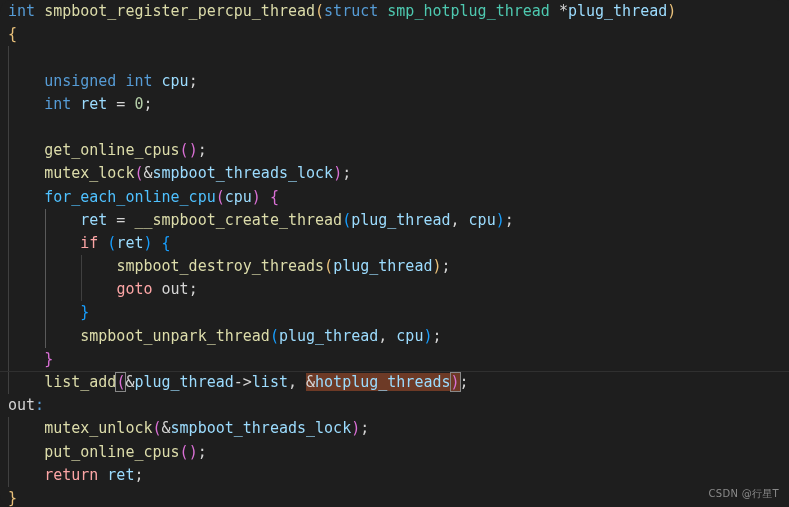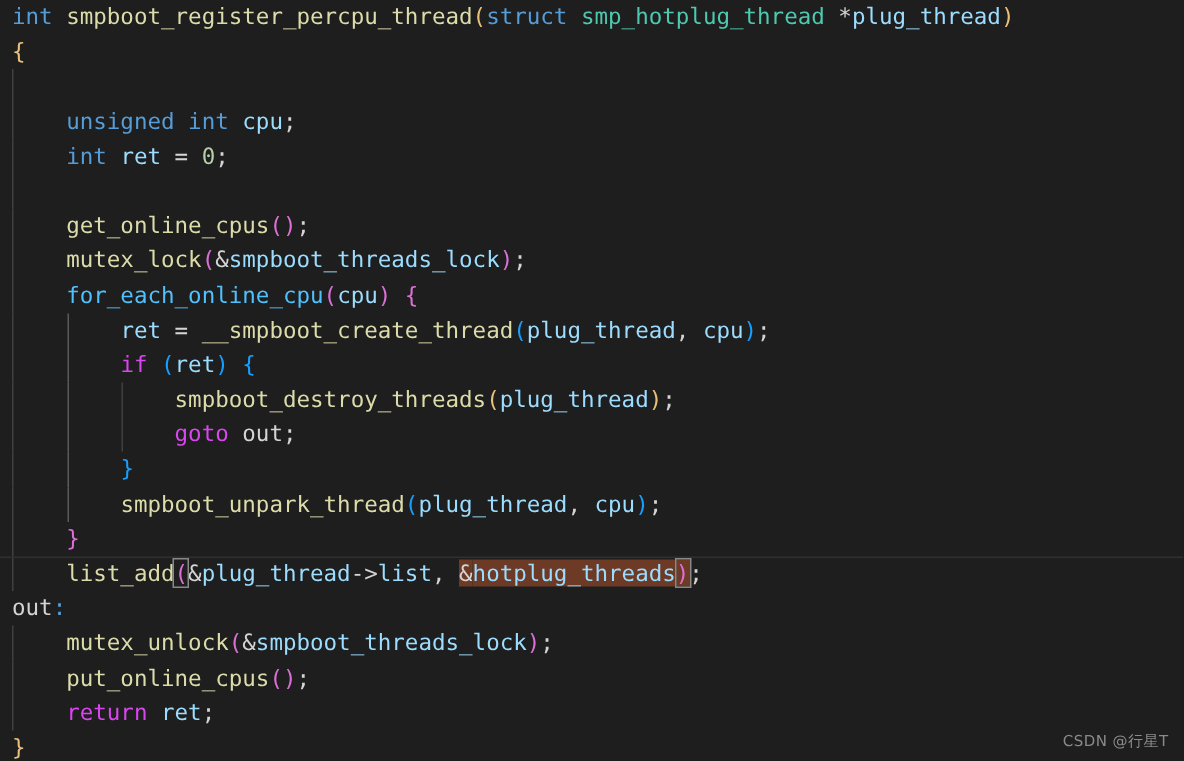--- a/index.html
+++ b/index.html
@@ -49,21 +49,21 @@
   .sep {
     position: absolute;
     left: 0;
     right: 0;
     top: 0;
     height: 1px;
     background: #303030;
   }
   
   .kw      { color: #569cd6; }   
-  .ctl     { color: #d946ef; }   
+  .ctl     { color: #fca5a5; }   
   .fn      { color: #dcdcaa; }   
   .type    { color: #4ec9b0; }   
   .var     { color: #9cdcfe; }   
   .num     { color: #b5cea8; }   
   .plain   { color: #d4d4d4; }   
   .p-gold  { color: #e8c07a; }   
   .p-mag   { color: #da70d6; }   
   .p-blue  { color: #179fff; }   
   .macro   { color: #4fc1ff; text-align: right; }   
   

